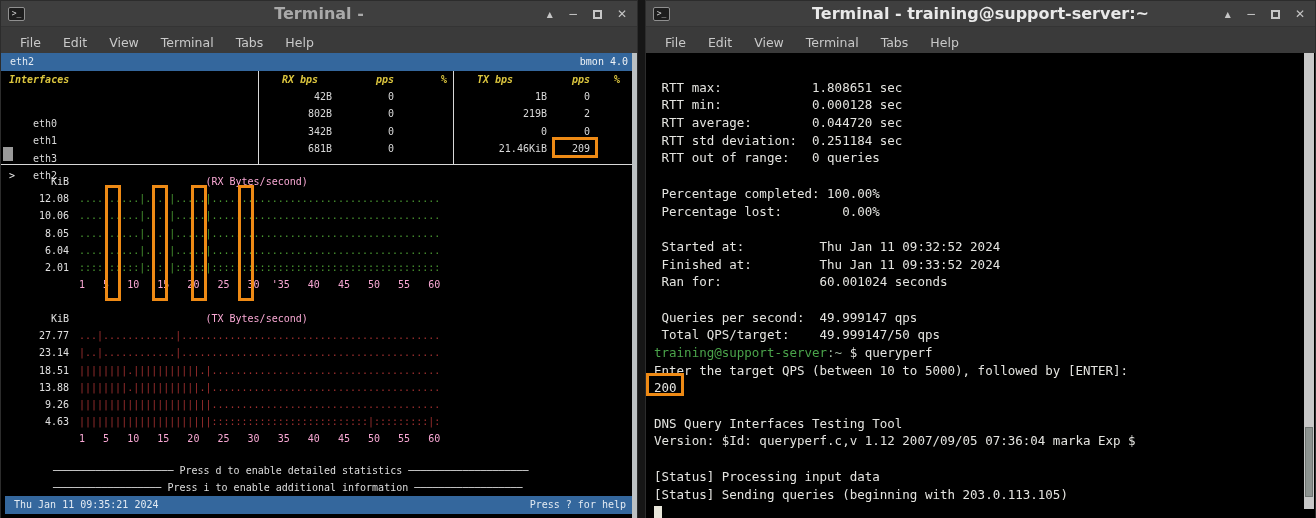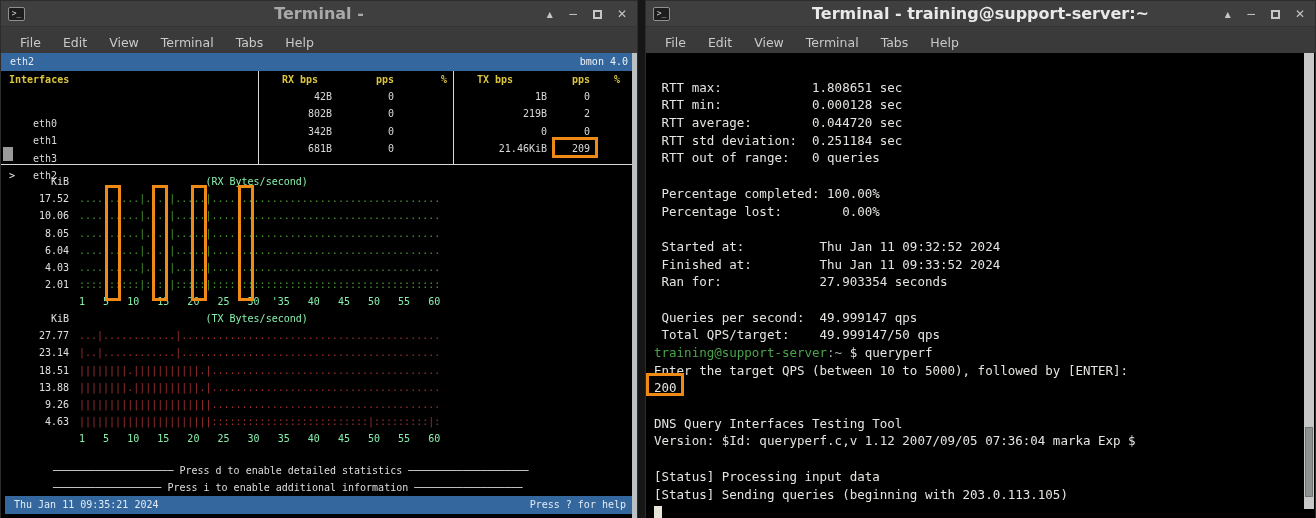--- a/index.html
+++ b/index.html
@@ -46,37 +46,37 @@
   #left-content { font-size:10px; color:#d9d9d9; }
   .bmon-bar {
     height:18px; line-height:18px; background:#34679d; color:#e3ebf3;
     display:flex; justify-content:space-between; padding:0 9px; white-space:pre;
   }
   .bmon-bar .ver { color:#f0f3f6; }
   .trow {
     display:grid; grid-template-columns:249px 80px 62px 53px 108px 35px 30px;
     height:17.2px; line-height:17.2px; padding-left:8px; white-space:pre;
   }
-  .trow.thead { color:#dcc63e; font-weight:bold; }
+  .trow.thead { color:#dcc63e; font-weight:bold;font-style:italic; }
   .cell-r { text-align:right; padding-right:6px; }
   .cell-bps { text-align:right; padding-right:14px; }
   .thead .h-left { text-align:left; padding-left:24px; }
   .name-cell { white-space:pre;margin-top:27px; }
   .marker { display:inline-block; width:8px; color:#f0f0f0; }
   .iface-name { padding-left:16px; }
   .vsep { position:absolute; width:1px; background:#d8d8d8; top:18px; height:93px; }
   .hsep { position:absolute; left:0; top:111px; width:631px; height:1px; background:#d8d8d8; }
 
   .graph { position:absolute; left:8px; }
   #rx-graph { top:120px; }
   #tx-graph { top:257px; }
   .gline { height:17.2px; line-height:17.2px; white-space:pre; }
   .ylab { display:inline-block; width:60px; margin-right:10px; text-align:right; color:#e0e0e0; white-space:pre; }
   .fld { white-space:pre; }
-  .fld.white { color:#86efac; }
+  .fld.white { color:#f9a8d4; }
   .fld.green { color:#4a9a32; }
   .fld.red   { color:#a23030; }
 
   #hints { position:absolute; left:8px; top:409px; color:#dedede;margin-left:44px; }
   #hints .gline { height:17.4px; line-height:17.4px; }
 
   .bmon-status {
     position:absolute; left:4px; top:443px; width:631px; height:18px; line-height:18px;
     background:#34679d; color:#e3ebf3; display:flex; justify-content:space-between;
     padding:0 10px 0 9px; white-space:pre;
@@ -179,25 +179,24 @@
       <span class="cell-r"></span>
     </div>
 
     <div class="vsep" style="left:257px"></div>
     <div class="vsep" style="left:452px"></div>
     <div class="hsep"></div>
     <div id="table-cursor-block"></div>
 
     <div class="graph" id="rx-graph">
       <div class="gline"><span class="ylab">KiB</span><span class="fld white">                     (RX Bytes/second)</span></div>
-      <div class="gline"><span class="ylab">17.52</span><span class="fld green">....|.....|....|.....|......................................</span></div>
+      <div class="gline"><span class="ylab">12.08</span><span class="fld green">....|.....|....|.....|......................................</span></div>
       <div class="gline"><span class="ylab">10.06</span><span class="fld green">....|.....|....|.....|......................................</span></div>
       <div class="gline"><span class="ylab">8.05</span><span class="fld green">....|.....|....|.....|......................................</span></div>
       <div class="gline"><span class="ylab">6.04</span><span class="fld green">....|.....|....|.....|......................................</span></div>
-      <div class="gline"><span class="ylab">4.03</span><span class="fld green">....|.....|....|.....|......................................</span></div>
       <div class="gline"><span class="ylab">2.01</span><span class="fld green">::::|:::::|::::|:::::|::::::::::::::::::::::::::::::::::::::</span></div>
       <div class="gline"><span class="ylab"></span><span class="fld white">1   5   10   15   20   25   30  '35   40   45   50   55   60</span></div>
     </div>
 
     <div class="graph" id="tx-graph">
       <div class="gline"><span class="ylab">KiB</span><span class="fld white">                     (TX Bytes/second)</span></div>
       <div class="gline"><span class="ylab">27.77</span><span class="fld red">...|............|...........................................</span></div>
       <div class="gline"><span class="ylab">23.14</span><span class="fld red">|..|............|...........................................</span></div>
       <div class="gline"><span class="ylab">18.51</span><span class="fld red">||||||||.|||||||||||.|......................................</span></div>
       <div class="gline"><span class="ylab">13.88</span><span class="fld red">||||||||.|||||||||||.|......................................</span></div>
@@ -251,21 +250,21 @@
     <div class="tl"> RTT min:            0.000128 sec</div>
     <div class="tl"> RTT average:        0.044720 sec</div>
     <div class="tl"> RTT std deviation:  0.251184 sec</div>
     <div class="tl"> RTT out of range:   0 queries</div>
     <div class="tl"></div>
     <div class="tl"> Percentage completed: 100.00%</div>
     <div class="tl"> Percentage lost:        0.00%</div>
     <div class="tl"></div>
     <div class="tl"> Started at:          Thu Jan 11 09:32:52 2024</div>
     <div class="tl"> Finished at:         Thu Jan 11 09:33:52 2024</div>
-    <div class="tl"> Ran for:             27.903354 seconds</div>
+    <div class="tl"> Ran for:             60.001024 seconds</div>
     <div class="tl"></div>
     <div class="tl"> Queries per second:  49.999147 qps</div>
     <div class="tl"> Total QPS/target:    49.999147/50 qps</div>
     <div class="tl"><span class="prompt-user">training@support-server</span><span class="prompt-path">:~</span><span class="prompt-cmd"> $ queryperf</span></div>
     <div class="tl">Enter the target QPS (between 10 to 5000), followed by [ENTER]:</div>
     <div class="tl">200</div>
     <div class="tl"></div>
     <div class="tl">DNS Query Interfaces Testing Tool</div>
     <div class="tl">Version: $Id: queryperf.c,v 1.12 2007/09/05 07:36:04 marka Exp $</div>
     <div class="tl"></div>

